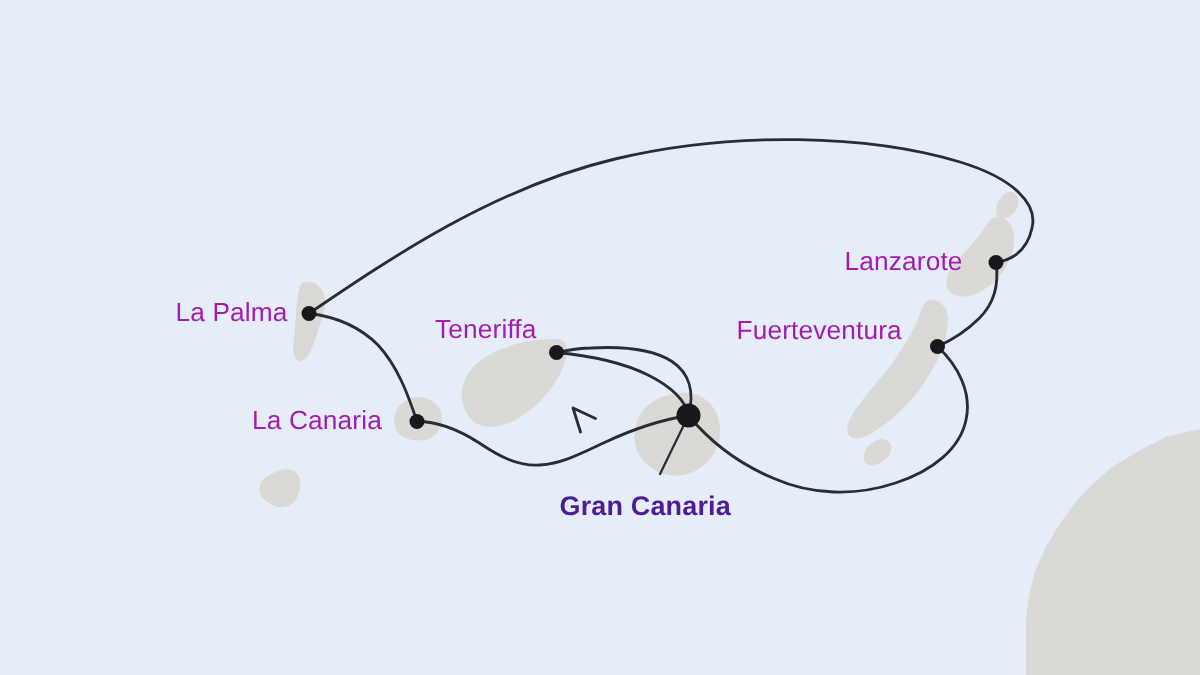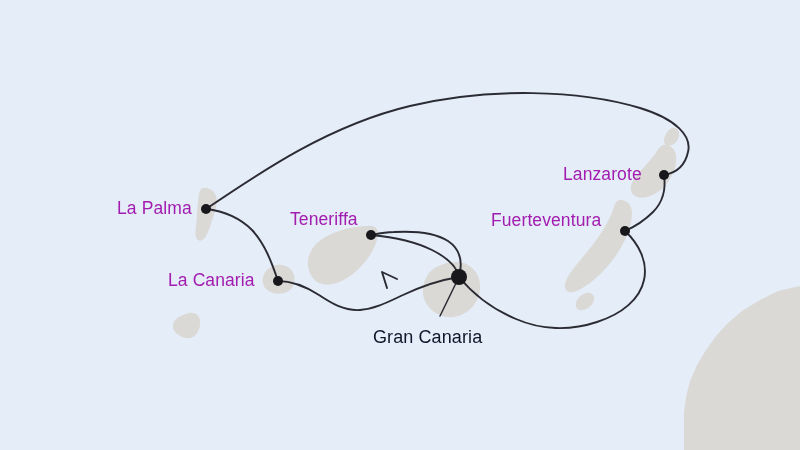--- a/index.html
+++ b/index.html
@@ -51,22 +51,22 @@
   .port-label {
     position: absolute;
     font-size: 17.5px;
     color: #a21caf;
     white-space: nowrap;
     letter-spacing: 0.1px;
     line-height: 1;
     user-select: none;
   }
   .port-label.home {
-    font-weight: normal;
-    color: #0f172a;
+    font-weight: bold;
+    color: #4c1d95;
     font-size: 18px;
   }
 </style>
 </head>
 <body>
 
 <div id="map-root">
 
   <svg id="map-svg" viewBox="0 0 800 450">
 

